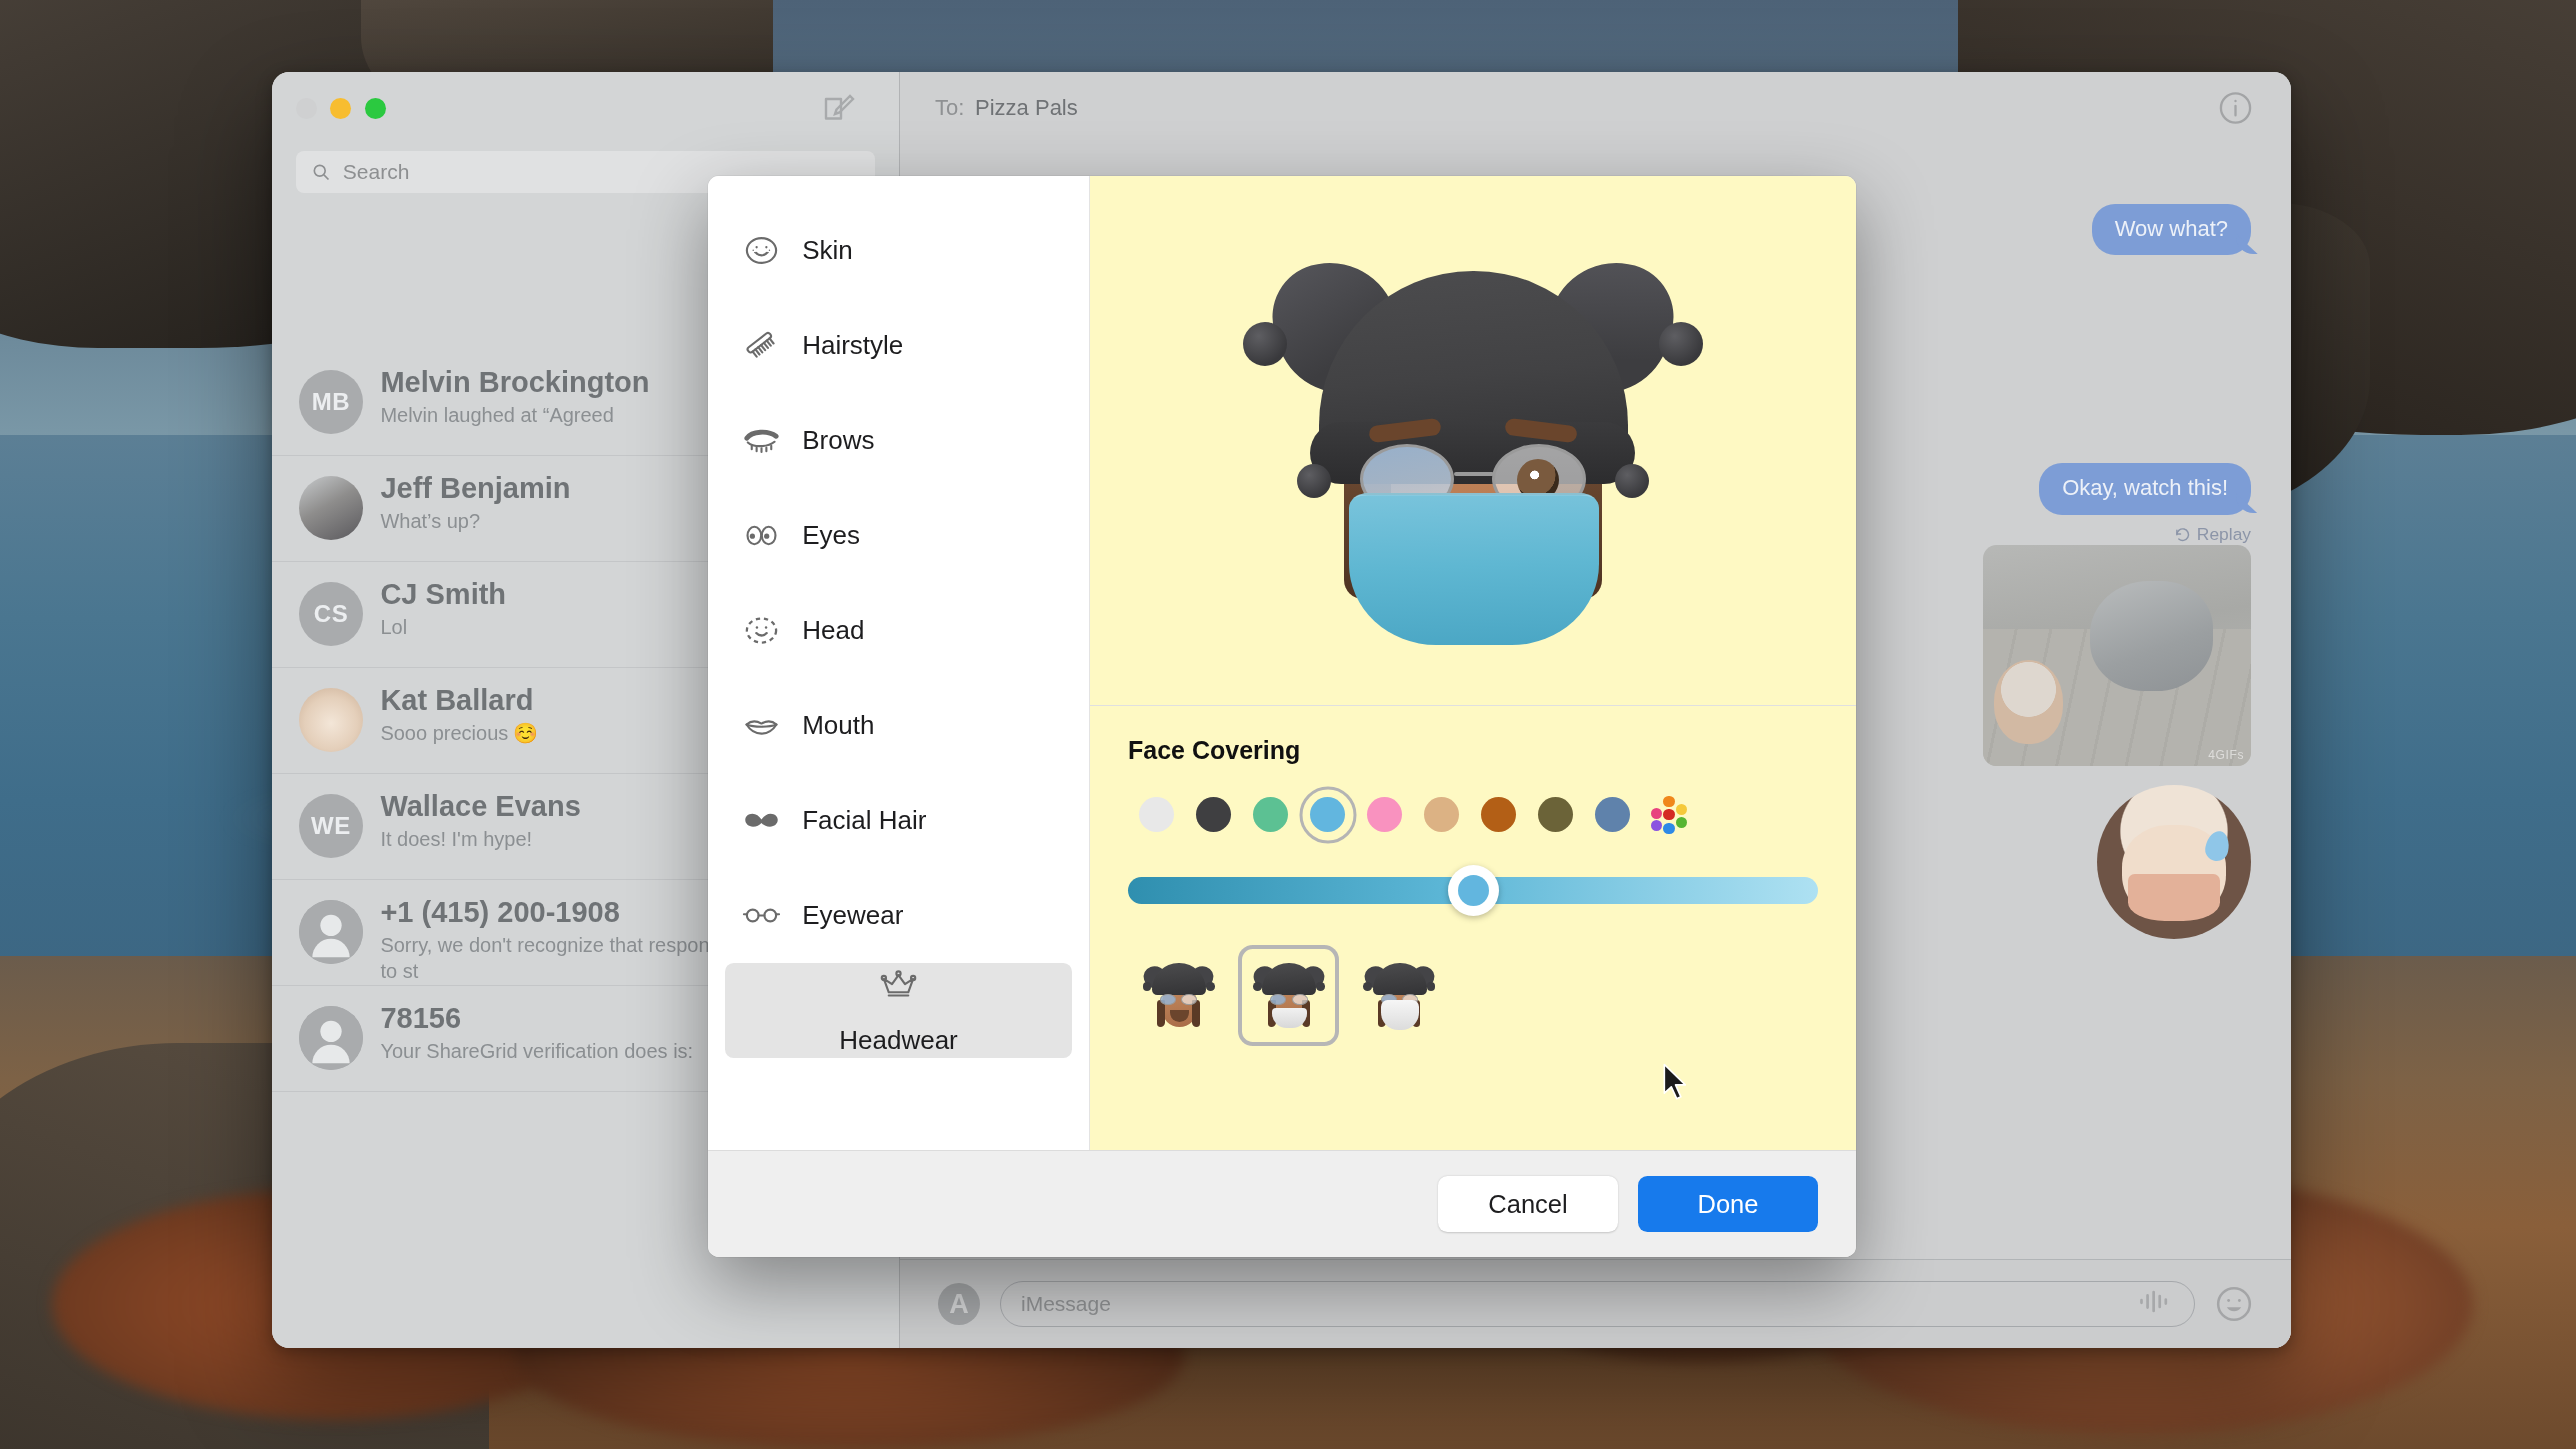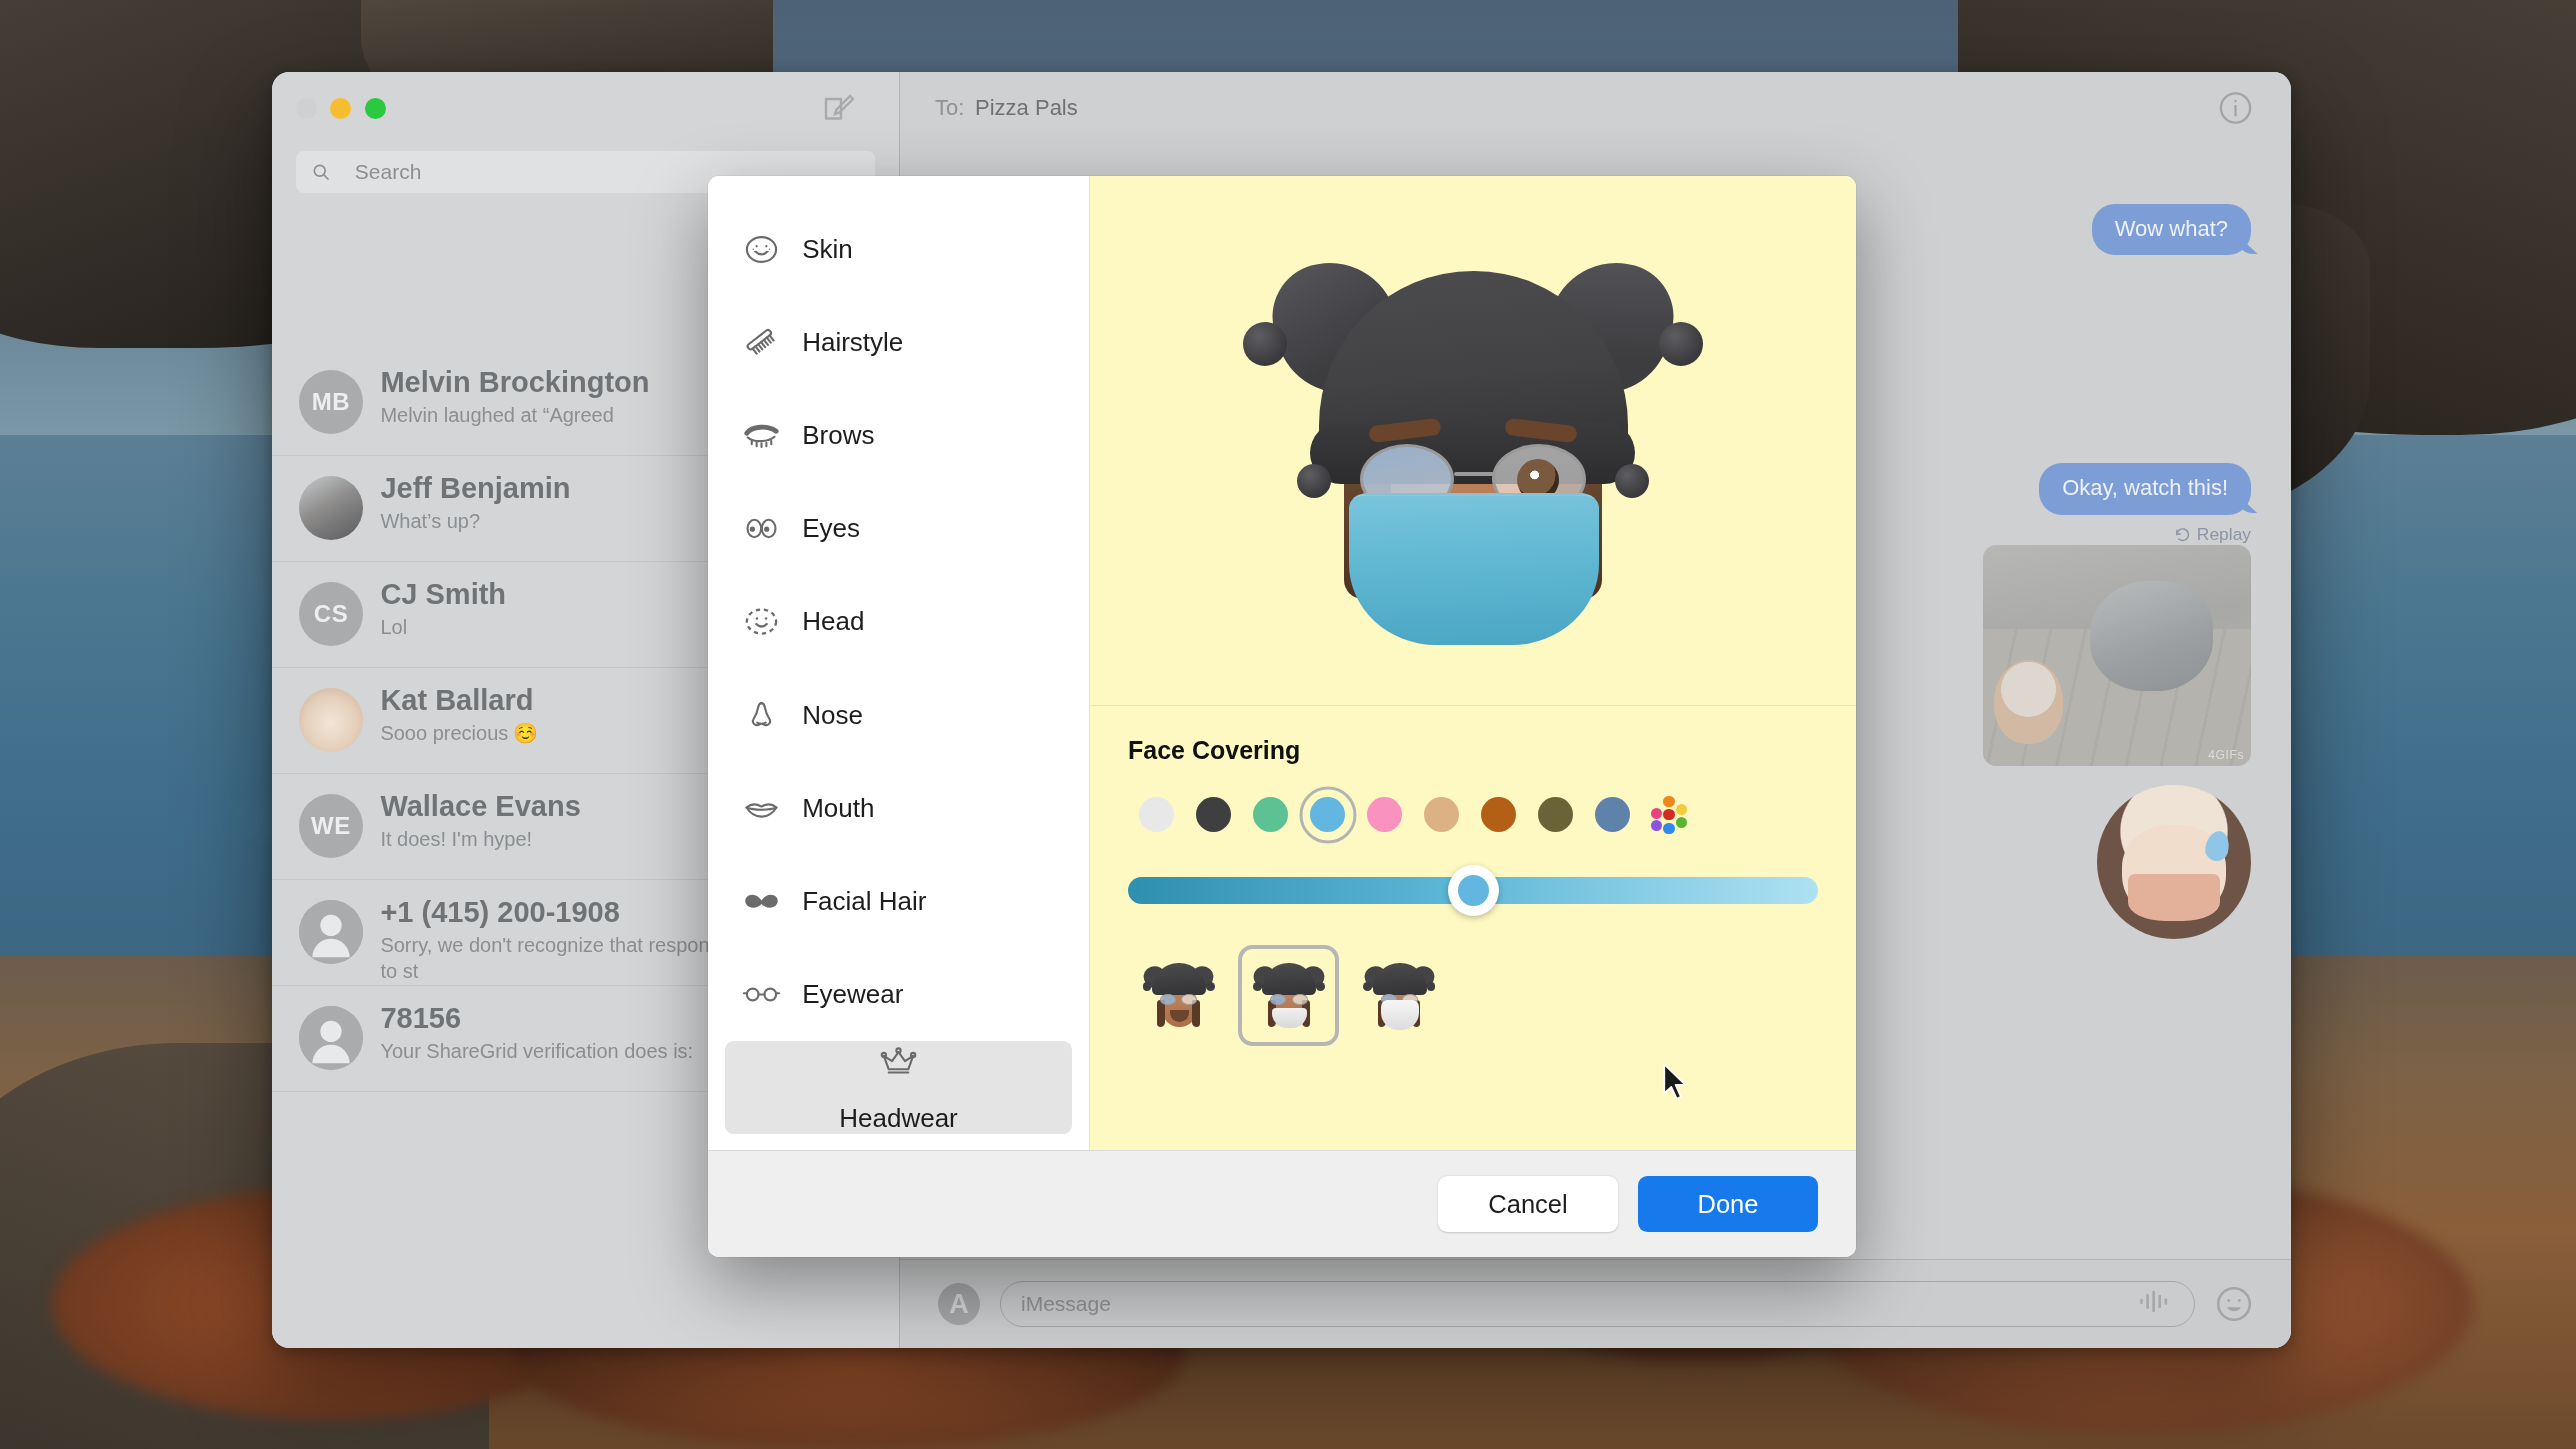--- a/index.html
+++ b/index.html
@@ -86,21 +86,21 @@
   .tl.min   { background: #f7bd30; }
   .tl.max   { background: #2bc940; }
   #compose-btn {
     position: absolute; right: 43px; top: 50%; transform: translateY(-50%);
     width: 36px; height: 36px; opacity: .42;
   }
   #search-wrap { padding: 6.7px 24px 13.4px; }
   #search-box {
     height: 42px; border-radius: 8px;
     background: rgba(255,255,255,.30);
-    display: flex; align-items: center; gap: 24px;
+    display: flex; align-items: center; gap: 12px;
     padding: 0 14.8px;
   }
   #search-box .ph { color: #8d8f91; font-size: 21px; }
 
   #pinned {
     padding: 4px 24px 9.4px;
     display: flex; gap: 16px; justify-content: flex-end;
   }
   .pin {
     width: 131px; height: 131px; border-radius: 12px;
@@ -722,30 +722,20 @@
           <svg width="39" height="39" viewBox="0 0 24 24" fill="none" stroke="#6b6b6b" stroke-width="1.4">
             <ellipse cx="12" cy="12" rx="9" ry="7.4" stroke-dasharray="2.6 2.4"></ellipse>
             <path d="M8.8 13.6a4.2 4.2 0 0 0 6.4 0" stroke-linecap="round"></path>
             <circle cx="9.2" cy="10.2" r=".75" fill="#6b6b6b" stroke="none"></circle>
             <circle cx="14.8" cy="10.2" r=".75" fill="#6b6b6b" stroke="none"></circle>
           </svg>
         </span>
         <span>Head</span>
       </div>
 
-      <div class="cat">
-        <span class="cat-ic">
-          <svg width="39" height="39" viewBox="0 0 24 24" fill="none" stroke="#6b6b6b" stroke-width="1.3">
-            <path d="M12 4.4c-1.1 0-1.7 1-2 2.4-.5 2.6-1.3 5-2.8 7.2-1.1 1.6-.4 3.6 1.6 3.9 1 .2 1.9-.2 2.4-.8" stroke-linecap="round"></path>
-            <path d="M12 4.4c1.1 0 1.7 1 2 2.4.5 2.6 1.3 5 2.8 7.2 1.1 1.6.4 3.6-1.6 3.9-1 .2-1.9-.2-2.4-.8" stroke-linecap="round"></path>
-            <path d="M9.4 16.4c1.8.9 3.4.9 5.2 0" stroke-linecap="round"></path>
-          </svg>
-        </span>
-        <span>Nose</span>
-      </div>
 
       <div class="cat">
         <span class="cat-ic">
           <svg width="39" height="39" viewBox="0 0 24 24" fill="none" stroke="#6b6b6b" stroke-width="1.3">
             <path d="M2.8 11.4c3-2.6 5.6-2.6 9.2-.6 3.6-2 6.2-2 9.2.6-2.6 4.2-6 5.6-9.2 5.6s-6.6-1.4-9.2-5.6z" stroke-linejoin="round"></path>
             <path d="M2.8 11.4c4.4 1.8 13.9 1.8 18.4 0" stroke-linecap="round"></path>
           </svg>
         </span>
         <span>Mouth</span>
       </div>

